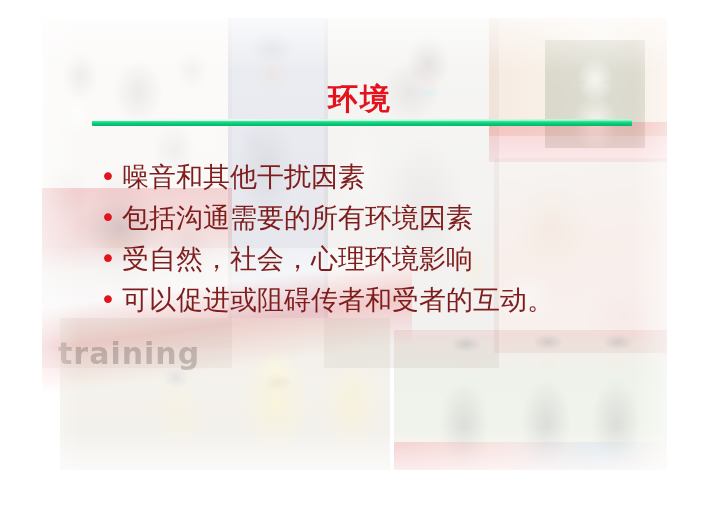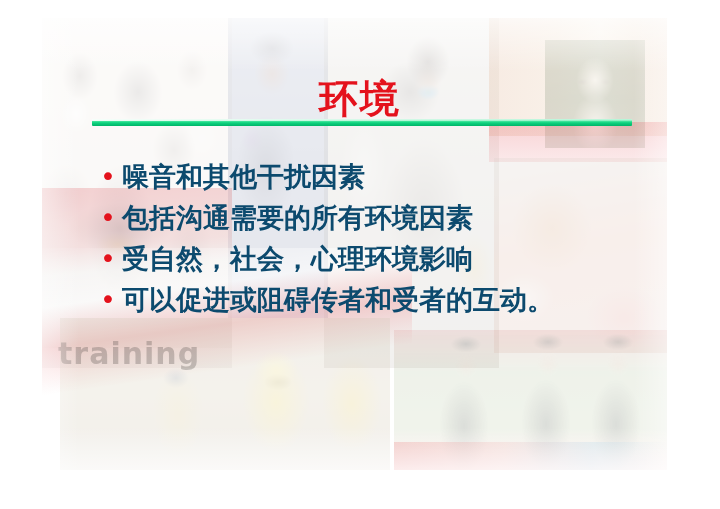--- a/index.html
+++ b/index.html
@@ -191,21 +191,21 @@
   }
 
   
   .title {
     position: absolute;
     left: 0;
     top: 78px;
     width: 720px;
     text-align: center;
     font-family: "DejaVu Sans", "Liberation Sans", sans-serif;
-    font-size: 39px;
+    font-size: 30px;
     font-weight: bold;
     line-height: 42px;
     color: #e4121c;
     letter-spacing: 2px;
     white-space: nowrap;
   }
 
   
   .divider {
     position: absolute;
@@ -248,22 +248,22 @@
     font-size: 27px;
     color: #e4121c;
     line-height: 33px;
     text-align: left;
   }
 
   .bullet-text {
     flex: 1 1 auto;
     font-family: "DejaVu Sans", "Liberation Sans", sans-serif;
     font-size: 27px;
-    font-weight: bold;
-    color: #0c4a6e;
+    font-weight: normal;
+    color: #7f1d1d;
     line-height: 33px;
     white-space: nowrap;
   }
 </style>
 </head>
 <body>
 
 <div class="slide">
 
   <div class="montage">

